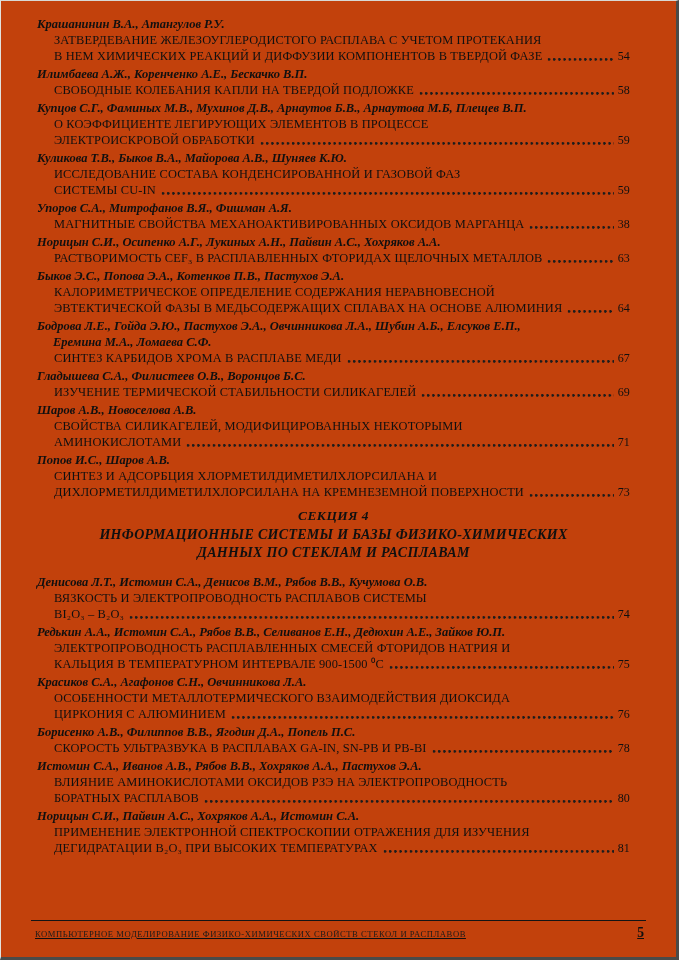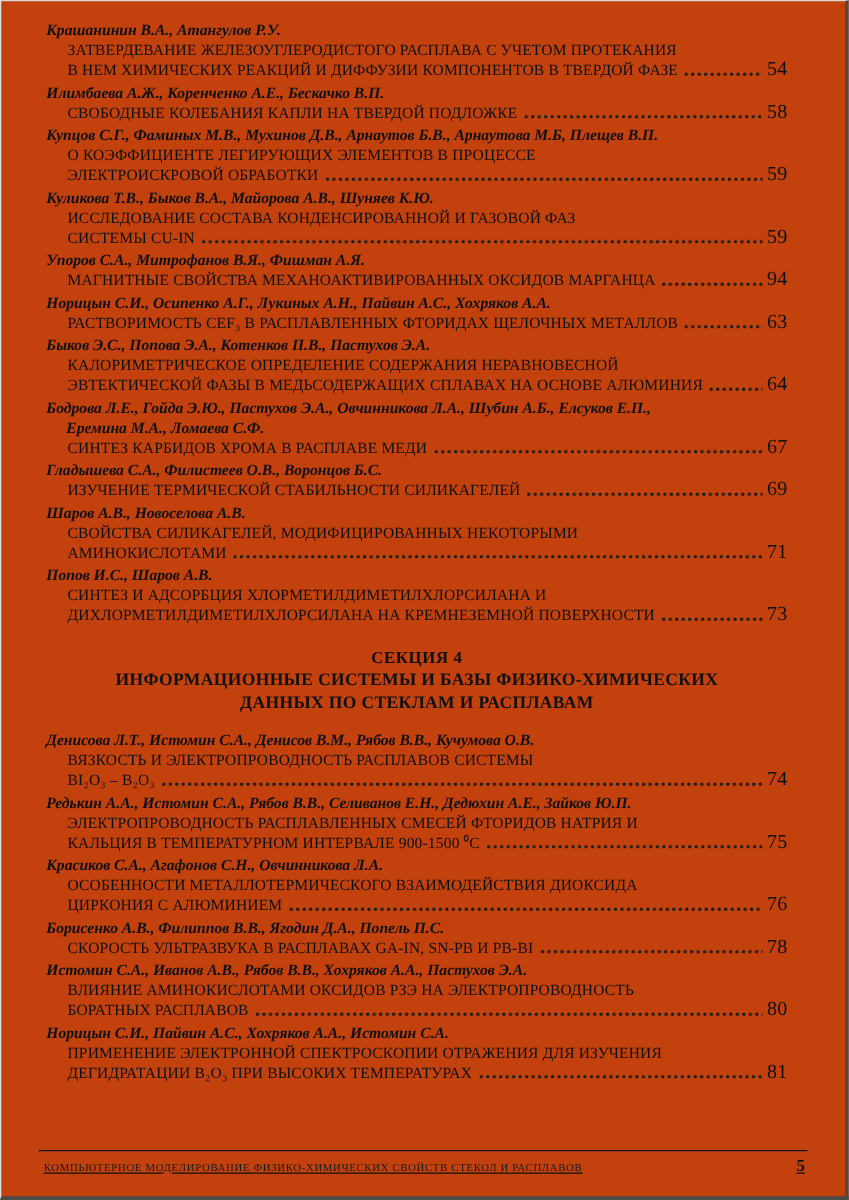--- a/index.html
+++ b/index.html
@@ -43,22 +43,22 @@
   .leader {
     flex: 1 1 auto;
     min-width: 10px;
     height: 5px;
     align-self: flex-end;
     margin: 0 4px 2px 5px;
     background-image: radial-gradient(circle at 2px 2.4px, #1c1c1c 1.05px, transparent 1.6px);
     background-size: 5.2px 5px;
     background-repeat: repeat-x;
   }
-  .pagenum { font-size: 16px; white-space: nowrap; text-align: right; }
-  .section-header { text-align: center; margin: 15px 0 12px; }
+  .pagenum { font-size: 12px; white-space: nowrap; text-align: right; }
+  .section-header { text-align: center; margin: 5px 0 12px; font-style: italic; }
   .sh-title {
     font-weight: bold;
     font-size: 13.4px;
     line-height: 21px;
     letter-spacing: 0.5px;
   }
   .sh-sub {
     font-weight: bold;
     font-size: 14px;
     line-height: 18px;
@@ -129,21 +129,21 @@
           <span class="tl-text">СИСТЕМЫ CU-IN</span>
           <span class="leader"></span>
           <span class="pagenum">59</span>
         </div>
       </div>
       <div class="entry">
         <div class="authors">Упоров С.А., Митрофанов В.Я., Фишман А.Я.</div>
         <div class="title-line last">
           <span class="tl-text">МАГНИТНЫЕ СВОЙСТВА МЕХАНОАКТИВИРОВАННЫХ ОКСИДОВ МАРГАНЦА</span>
           <span class="leader"></span>
-          <span class="pagenum">94</span>
+          <span class="pagenum">38</span>
         </div>
       </div>
       <div class="entry">
         <div class="authors">Норицын С.И., Осипенко А.Г., Лукиных А.Н., Пайвин А.С., Хохряков А.А.</div>
         <div class="title-line last">
           <span class="tl-text">РАСТВОРИМОСТЬ CEF₃ В РАСПЛАВЛЕННЫХ ФТОРИДАХ ЩЕЛОЧНЫХ МЕТАЛЛОВ</span>
           <span class="leader"></span>
           <span class="pagenum">63</span>
         </div>
       </div>

